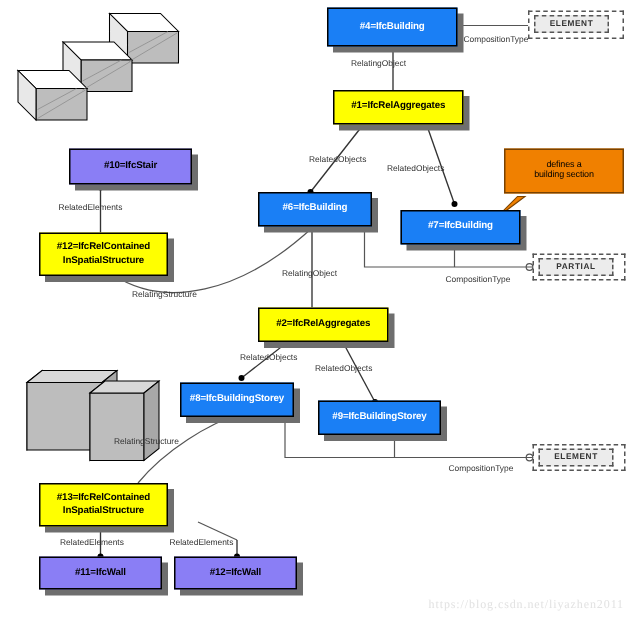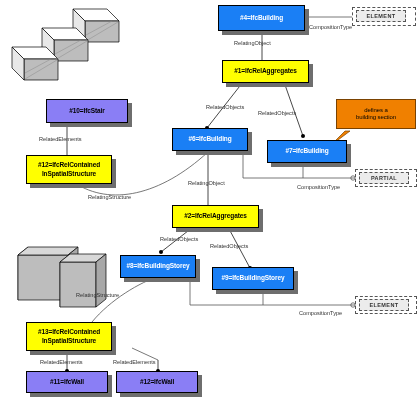--- a/index.html
+++ b/index.html
@@ -252,14 +252,15 @@
   <div class="elabel" style="left:88px;  top:194px;">RelatingStructure</div>
   <div class="elabel" style="left:188px; top:180px;">RelatingObject</div>
   <div class="elabel" style="left:297px; top:184px;">CompositionType</div>
   <div class="elabel" style="left:160px; top:236px;">RelatedObjects</div>
   <div class="elabel" style="left:210px; top:243px;">RelatedObjects</div>
   <div class="elabel" style="left:76px;  top:292px;">RelatingStructure</div>
   <div class="elabel" style="left:299px; top:310px;">CompositionType</div>
   <div class="elabel" style="left:40px;  top:359px;">RelatedElements</div>
   <div class="elabel" style="left:113px; top:359px;">RelatedElements</div>
 
+  <div class="watermark">https://blog.csdn.net/liyazhen2011</div>
 
 </div>
 
 </body></html>

